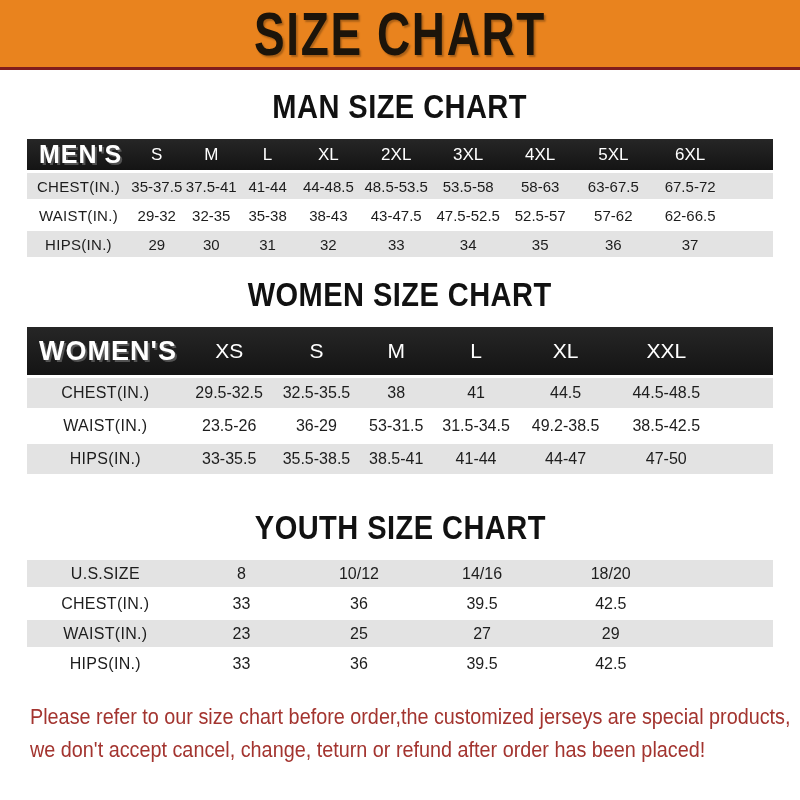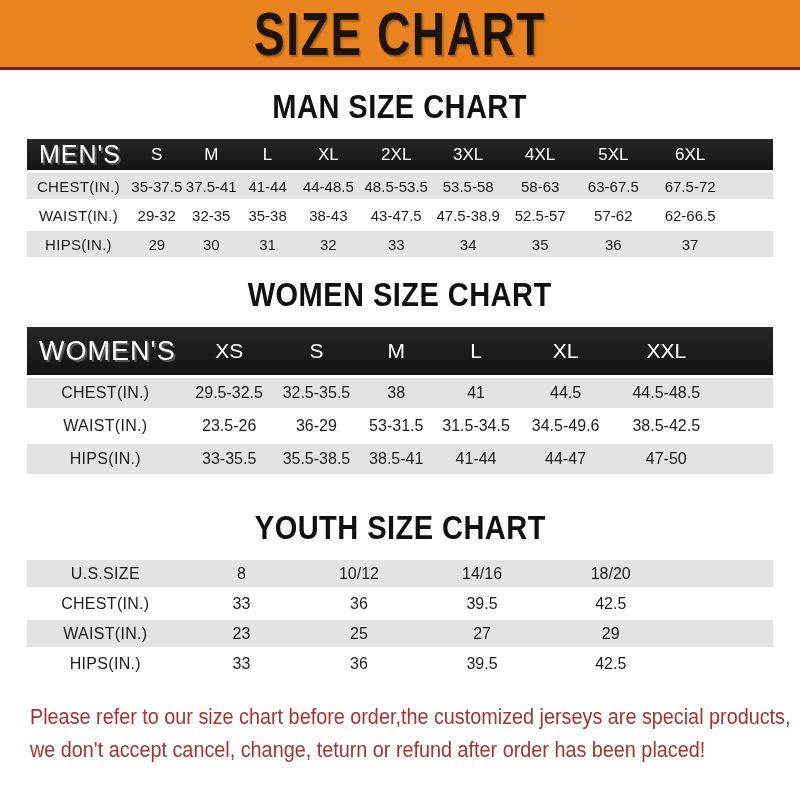--- a/index.html
+++ b/index.html
@@ -64,21 +64,21 @@
     background: linear-gradient(#262626, #141414);
     color: #ffffff;
     font-weight: normal;
     padding: 0;
     white-space: nowrap;
     overflow: hidden;
   }
   tr.head th.corner {
     text-align: left;
     padding-left: 12px;
-    font-weight: normal;
+    font-weight: bold;
     letter-spacing: 1px;
     text-shadow: 2px 2px 0 rgba(130,130,130,0.55);
     margin-top: 46px;
   }
   #man-table   tr.head th { height: 31px; font-size: 17px; }
   #man-table   tr.head th.corner { font-size: 25px; }
   #women-table tr.head th { height: 48px; font-size: 21px; }
   #women-table tr.head th.corner { font-size: 27px; }
   #youth-table tr.head th { height: 44px; font-size: 21px; }
   #youth-table tr.head th.corner { font-size: 27px; }
@@ -162,21 +162,21 @@
     <td>67.5-72</td>
     <td></td>
   </tr>
   <tr class="row white">
     <td class="rlabel">WAIST(IN.)</td>
     <td>29-32</td>
     <td>32-35</td>
     <td>35-38</td>
     <td>38-43</td>
     <td>43-47.5</td>
-    <td>47.5-38.9</td>
+    <td>47.5-52.5</td>
     <td>52.5-57</td>
     <td>57-62</td>
     <td>62-66.5</td>
     <td></td>
   </tr>
   <tr class="row gray">
     <td class="rlabel">HIPS(IN.)</td>
     <td>29</td>
     <td>30</td>
     <td>31</td>
@@ -226,21 +226,21 @@
     <td>44.5</td>
     <td>44.5-48.5</td>
     <td></td>
   </tr>
   <tr class="row white">
     <td class="rlabel">WAIST(IN.)</td>
     <td>23.5-26</td>
     <td>36-29</td>
     <td>53-31.5</td>
     <td>31.5-34.5</td>
-    <td>34.5-49.6</td>
+    <td>49.2-38.5</td>
     <td>38.5-42.5</td>
     <td></td>
   </tr>
   <tr class="row gray">
     <td class="rlabel">HIPS(IN.)</td>
     <td>33-35.5</td>
     <td>35.5-38.5</td>
     <td>38.5-41</td>
     <td>41-44</td>
     <td>44-47</td>

